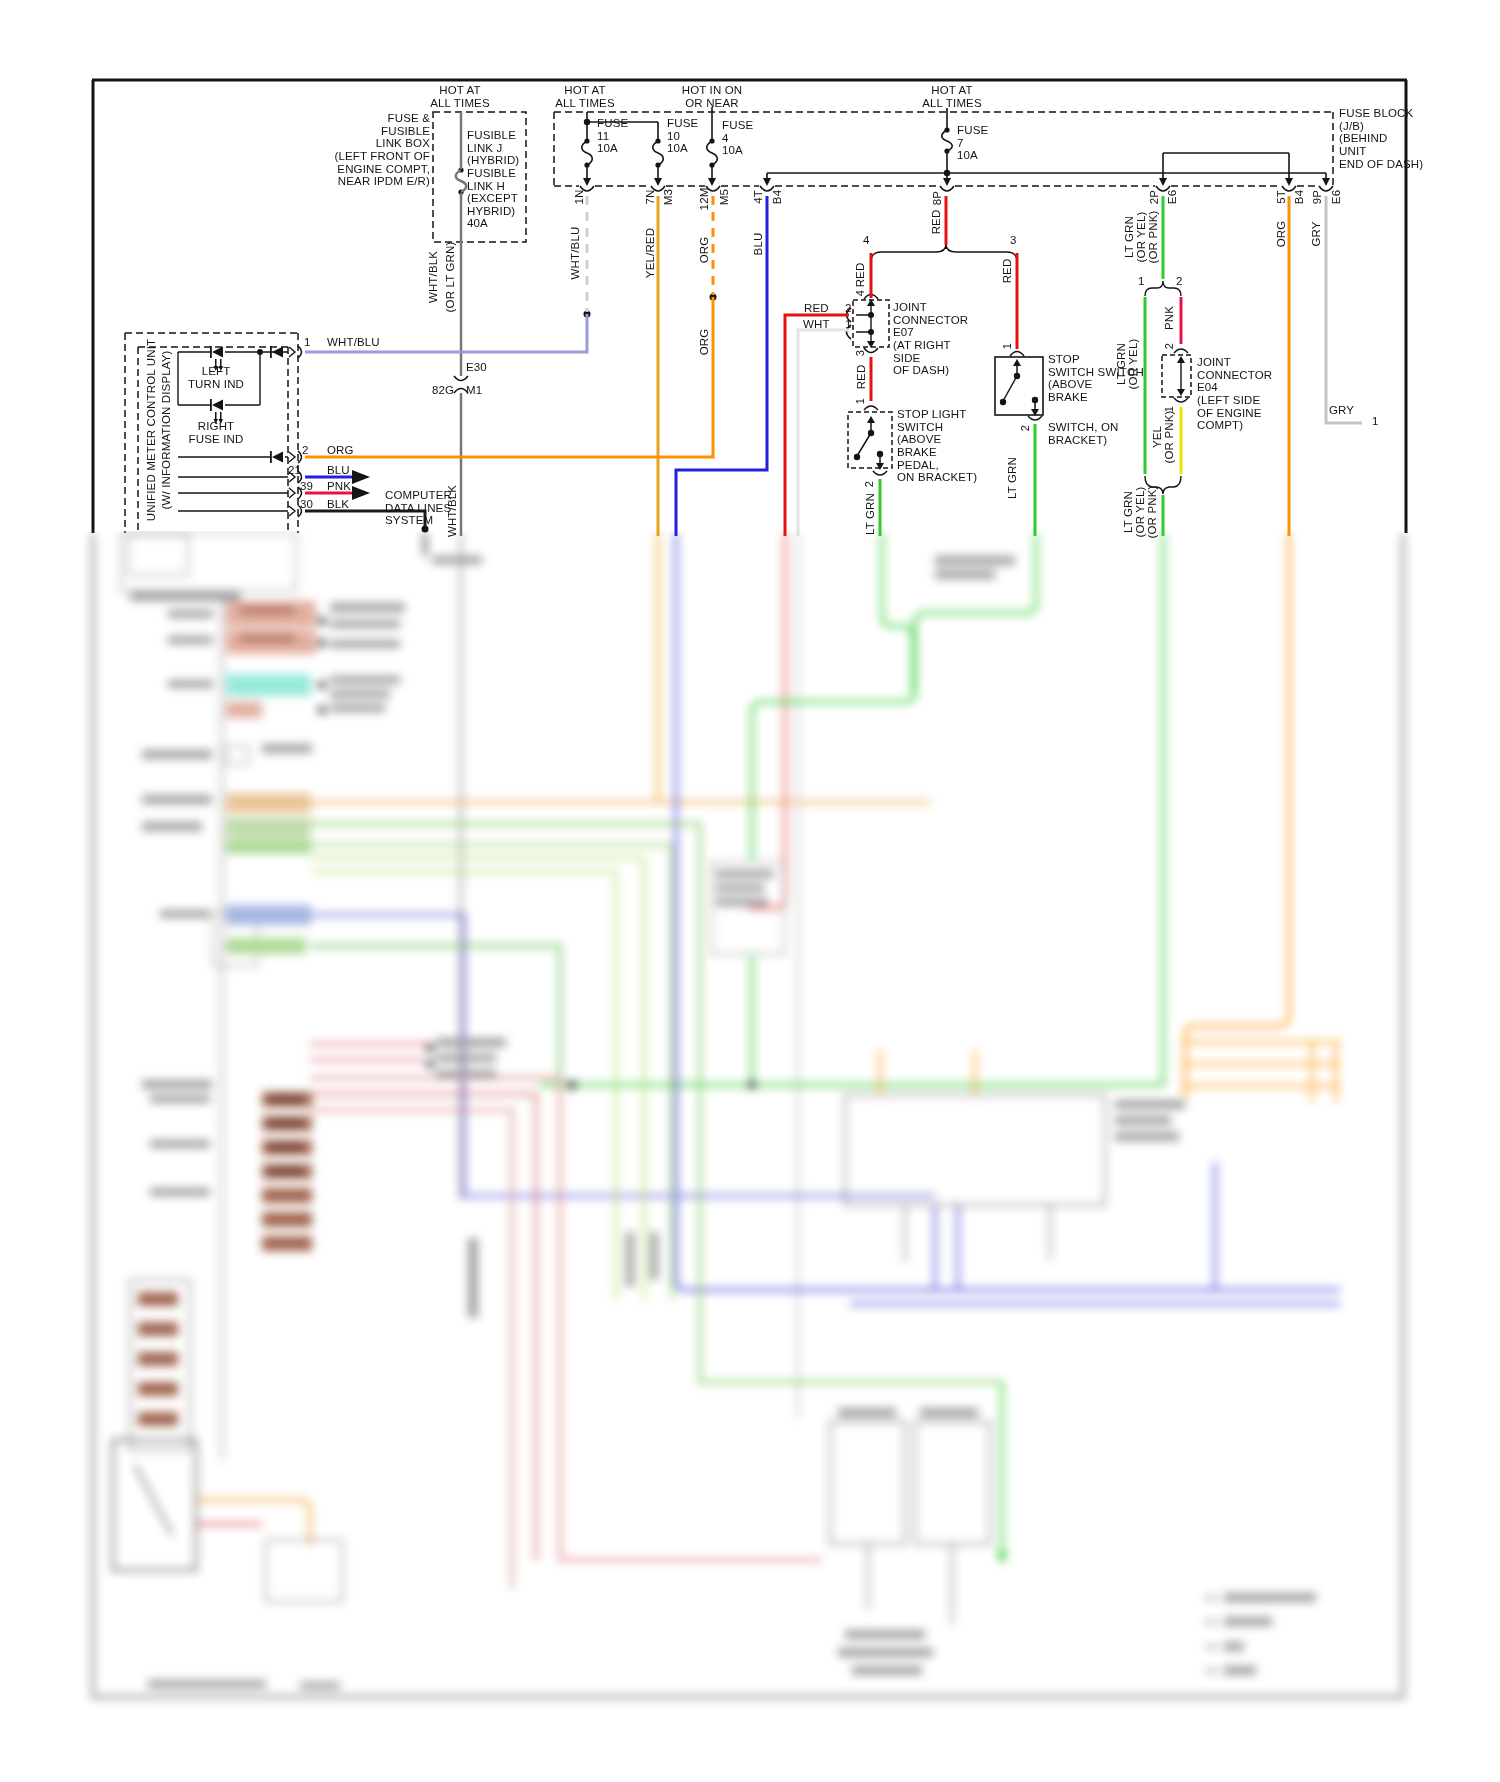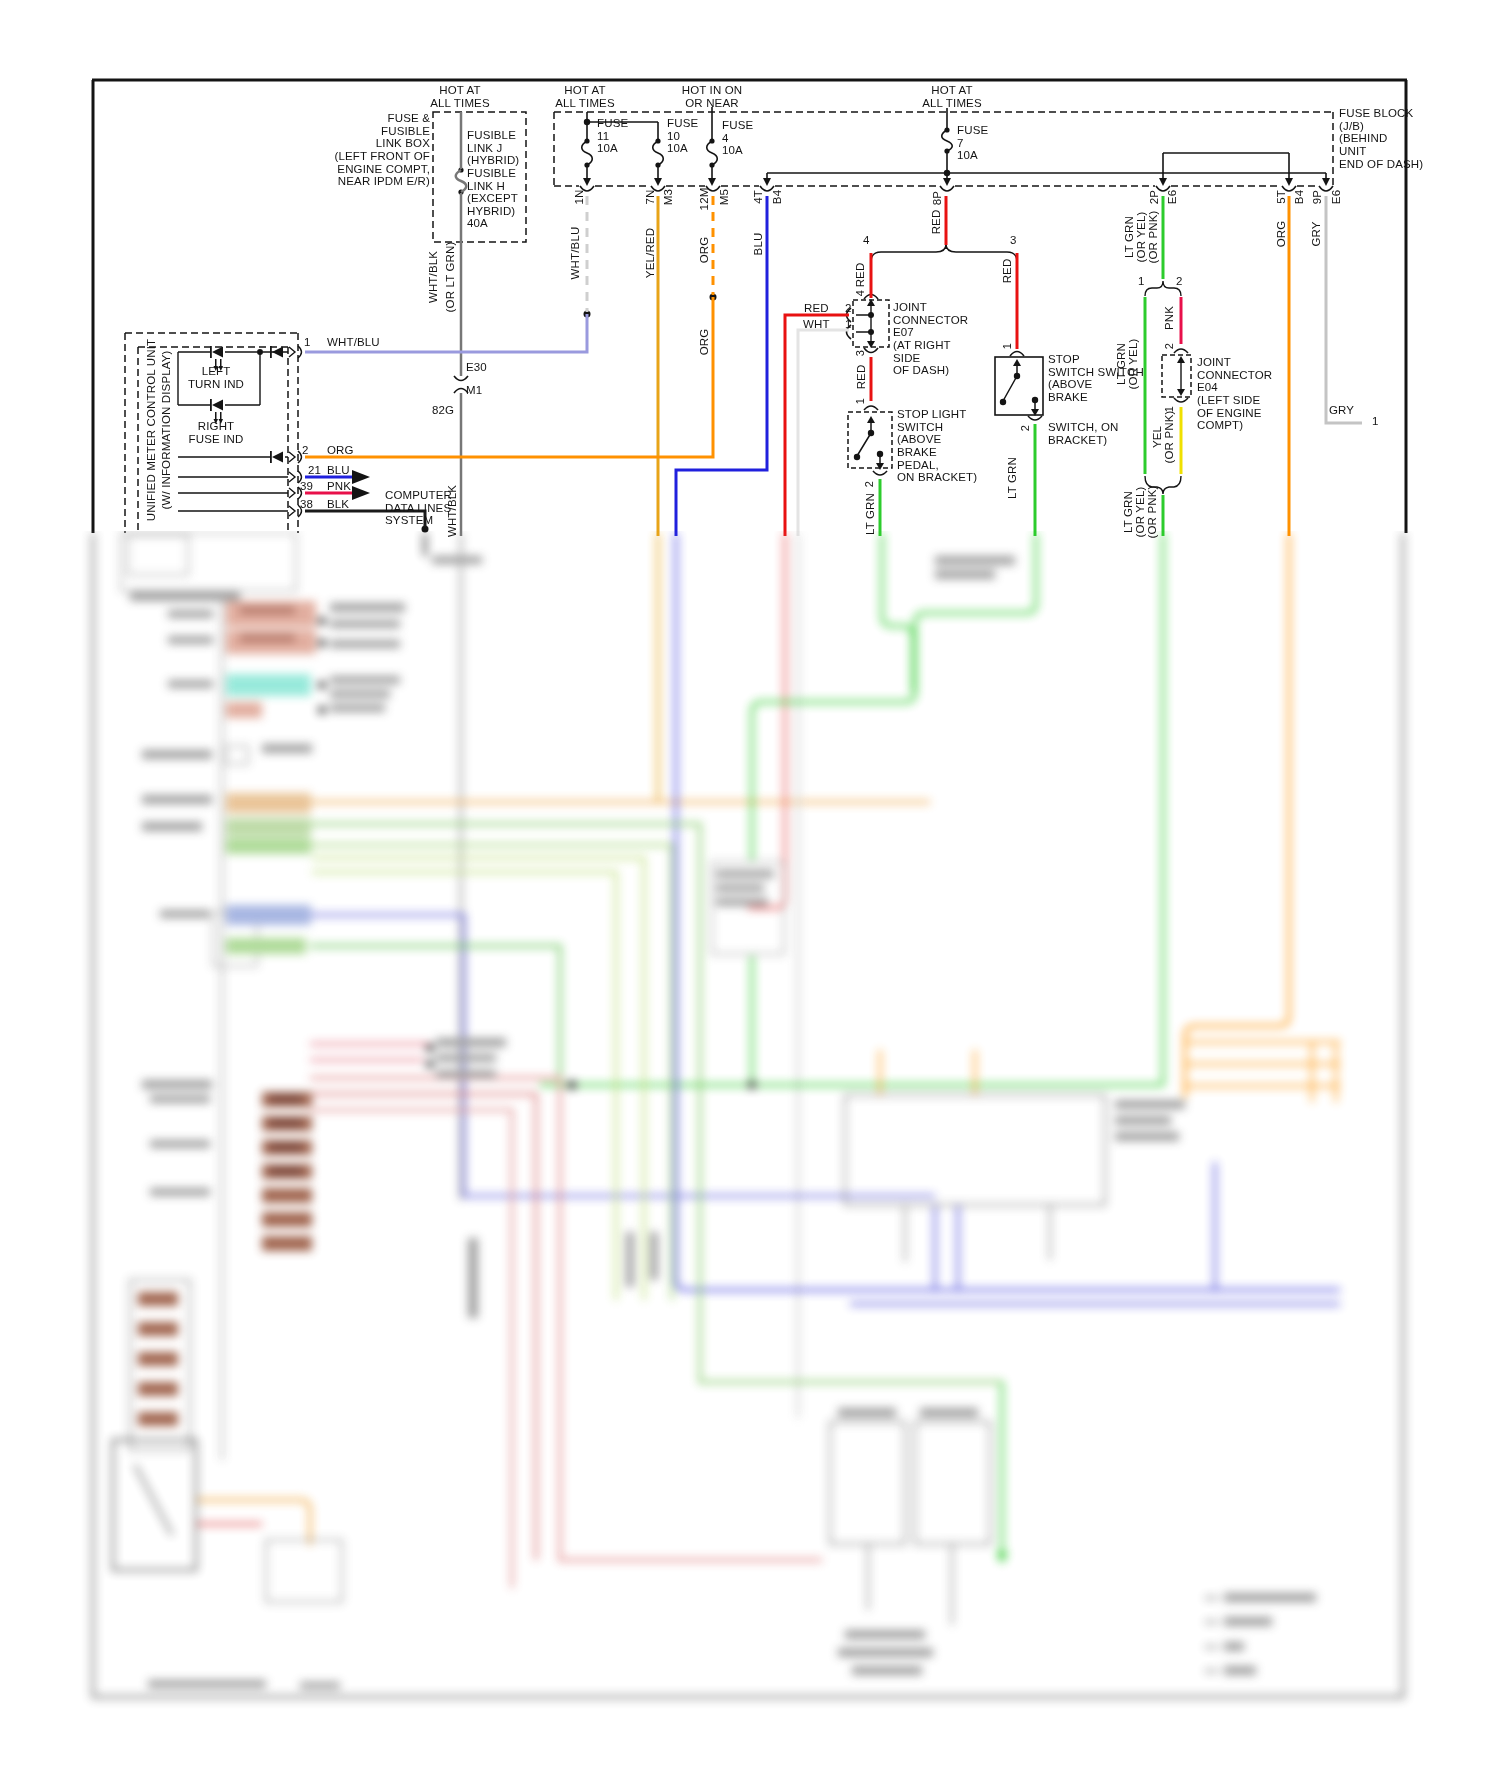--- a/index.html
+++ b/index.html
@@ -397,32 +397,32 @@
 <div class="lbl v" style="left:151px;top:430px">UNIFIED METER CONTROL UNIT</div>
 <div class="lbl v" style="left:166px;top:430px">(W/ INFORMATION DISPLAY)</div>
 <div class="lbl c" style="left:186px;top:365px;width:60px">LEFT
 TURN IND</div>
 <div class="lbl c" style="left:186px;top:420px;width:60px">RIGHT
 FUSE IND</div>
 <div class="lbl" style="left:304px;top:336px">1</div>
 <div class="lbl" style="left:327px;top:336px">WHT/BLU</div>
 <div class="lbl" style="left:302px;top:444px">2</div>
 <div class="lbl" style="left:327px;top:444px">ORG</div>
-<div class="lbl" style="left:308px;top:464px">21</div>
+<div class="lbl" style="left:288px;top:464px">21</div>
 <div class="lbl" style="left:327px;top:464px">BLU</div>
 <div class="lbl" style="left:300px;top:480px">39</div>
 <div class="lbl" style="left:327px;top:480px">PNK</div>
-<div class="lbl" style="left:300px;top:498px">38</div>
+<div class="lbl" style="left:300px;top:498px">30</div>
 <div class="lbl" style="left:327px;top:498px">BLK</div>
 <div class="lbl" style="left:385px;top:489px">COMPUTER
 DATA LINES
 SYSTEM</div>
 
 <div class="lbl" style="left:466px;top:361px">E30</div>
-<div class="lbl" style="left:432px;top:404px">82G</div>
+<div class="lbl" style="left:432px;top:384px">82G</div>
 <div class="lbl" style="left:466px;top:384px">M1</div>
 
 <div class="lbl" style="left:863px;top:234px">4</div>
 <div class="lbl" style="left:1010px;top:234px">3</div>
 <div class="lbl v" style="left:860px;top:275px">RED</div>
 <div class="lbl v" style="left:1007px;top:271px">RED</div>
 
 <div class="lbl v" style="left:861px;top:293px;font-size:11px">4</div>
 <div class="lbl" style="left:804px;top:302px">RED</div>
 <div class="lbl" style="left:845px;top:302px">2</div>

